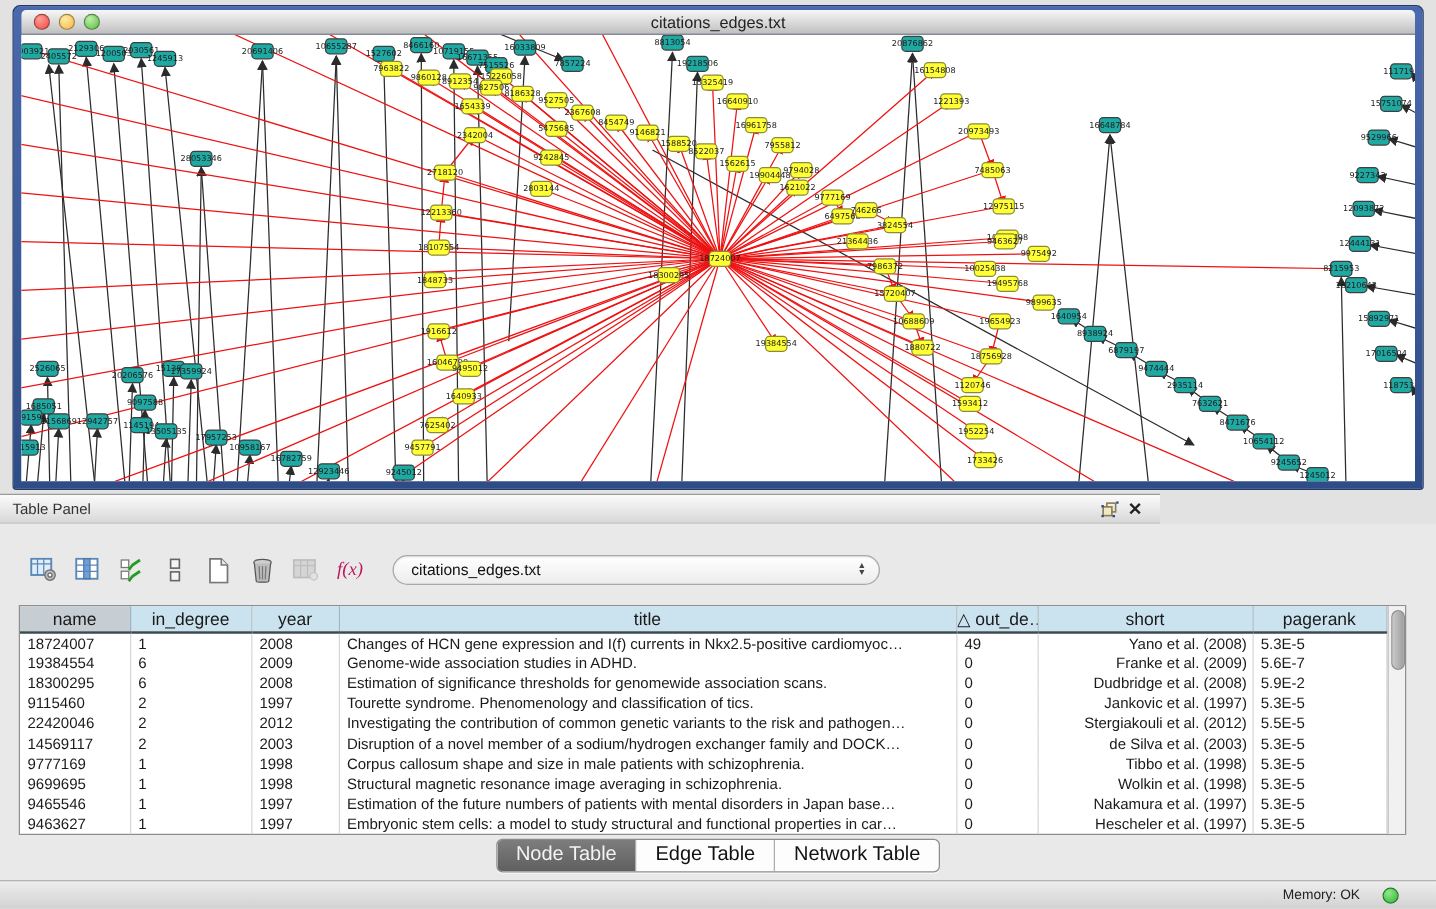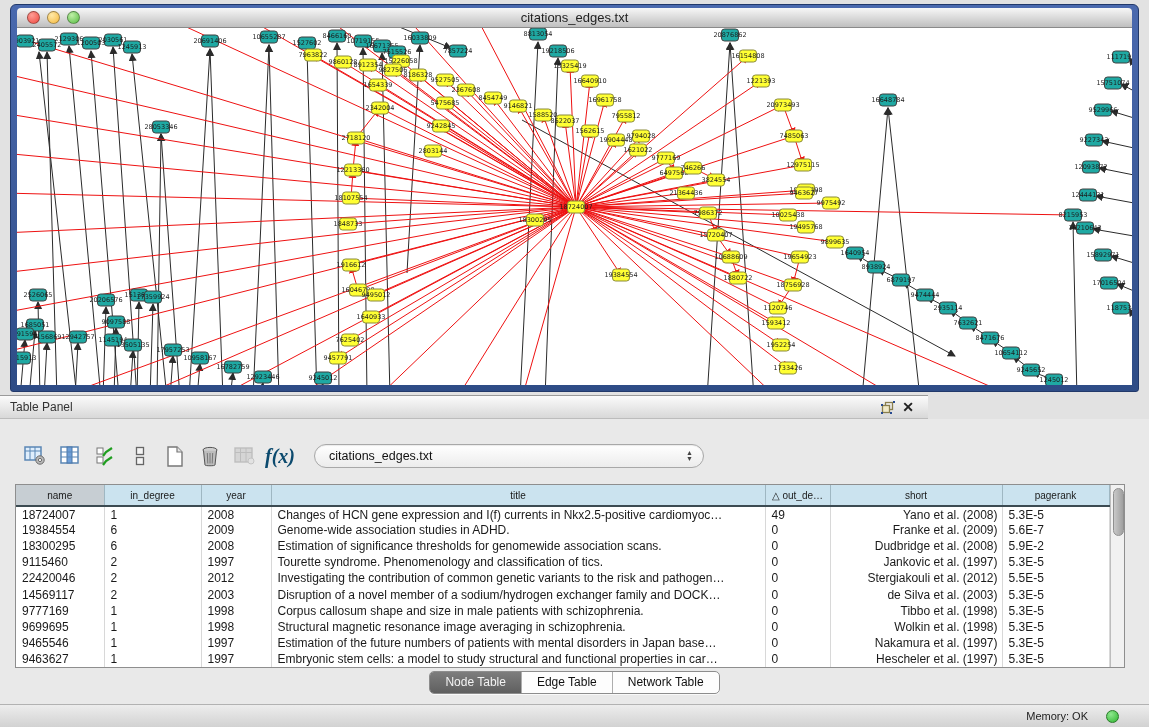--- a/index.html
+++ b/index.html
@@ -28,47 +28,47 @@
     border-top:1px solid #9a9a9a; border-bottom:1px solid #bcbcbc;
     display:flex; align-items:center; font-size:12px; color:#333; padding:0 10px; }
   .panel-header .ph-title { flex:1; }
   .ph-btn { width:20px; height:18px; display:flex; align-items:center; justify-content:center; cursor:default; }
   .close-x { font-size:14px; font-weight:bold; color:#222; }
   .panel-body { position:absolute; left:0; top:24px; width:1149px; height:285px; background:#e9e9e9; }
 
   
   .toolbar { position:absolute; left:22px; top:22px; height:30px; display:flex; align-items:center; gap:9px; }
   .tb-btn { width:26px; height:24px; display:flex; align-items:center; justify-content:center; }
-  .fx { font-size:20px; font-style:italic; font-family:"Liberation Serif",serif; color:#0c4a6e; font-weight:bold; }
+  .fx { font-size:15px; font-style:italic; font-family:"Liberation Serif",serif; color:#be185d; font-weight:normal; }
   .combo { margin-left:12px; width:390px; height:24px; border:1px solid #a8a8a8; border-radius:13px;
     background:linear-gradient(#ffffff,#ececec); display:flex; align-items:center; padding:0 10px 0 14px;
     font-size:12.5px; color:#111; box-shadow:inset 0 1px 1px rgba(0,0,0,.08); }
   .combo .val { flex:1; }
   .combo .arrows { font-size:7px; line-height:6px; color:#444; text-align:center; }
 
   
   .table-wrap { position:absolute; left:15px; top:65px; width:1110px; height:184px;
     background:#fff; border:1px solid #8e8e8e; display:flex; }
   table { border-collapse:collapse; table-layout:fixed; width:1093px; font-size:12px; color:#1a1a1a; }
   th { height:21px; background:#cbe3ef; font-weight:normal; text-align:center;
-    border-right:1px solid #9fb7c2; border-bottom:2px solid #3c4b52; font-size:10px;
+    border-right:1px solid #9fb7c2; border-bottom:2px solid #3c4b52; font-size:14px;
     overflow:hidden; white-space:nowrap; }
   th.col-name { background:#c7ced3; }
   td { height:16px; padding:0 4px 0 6px; border-right:1px solid #d8d8d8;
     overflow:hidden; white-space:nowrap; }
   td.c { text-align:right; }
   .vscroll { width:16px; background:#f1f1f1; border-left:1px solid #bdbdbd; position:relative; }
   .vthumb { position:absolute; left:2px; top:3px; width:11px; height:48px; border-radius:6px;
     background:linear-gradient(90deg,#c9c9c9,#9f9f9f); border:1px solid #8f8f8f; }
 
   
   .tabs { position:absolute; left:0; top:252px; width:1149px; display:flex; justify-content:center; }
   .seg { display:flex; border:1px solid #8d8d8d; border-radius:5px; overflow:hidden;
     background:#fdfdfd; box-shadow:0 1px 0 rgba(255,255,255,.7); }
-  .seg button { font-family:"Liberation Sans",sans-serif; font-size:12px; padding:3px 15px 4px;
+  .seg button { font-family:"Liberation Sans",sans-serif; font-size:16px; padding:3px 15px 4px;
     border:none; background:transparent; color:#111; border-right:1px solid #adadad; }
   .seg button:last-child { border-right:none; }
   .seg button.sel { background:linear-gradient(#7d7d7d,#5f5f5f); color:#f3f3f3; }
 
   
   .statusbar { position:absolute; left:0; top:309px; width:1149px; height:23px;
     background:linear-gradient(#ededed,#d2d2d2); border-top:1px solid #b2b2b2;
     display:flex; align-items:center; justify-content:flex-end; padding-right:30px; gap:18px;
     font-size:11px; color:#222; }
   .mem-dot { width:13px; height:13px; border-radius:50%; border:1px solid #2a7a2a;

